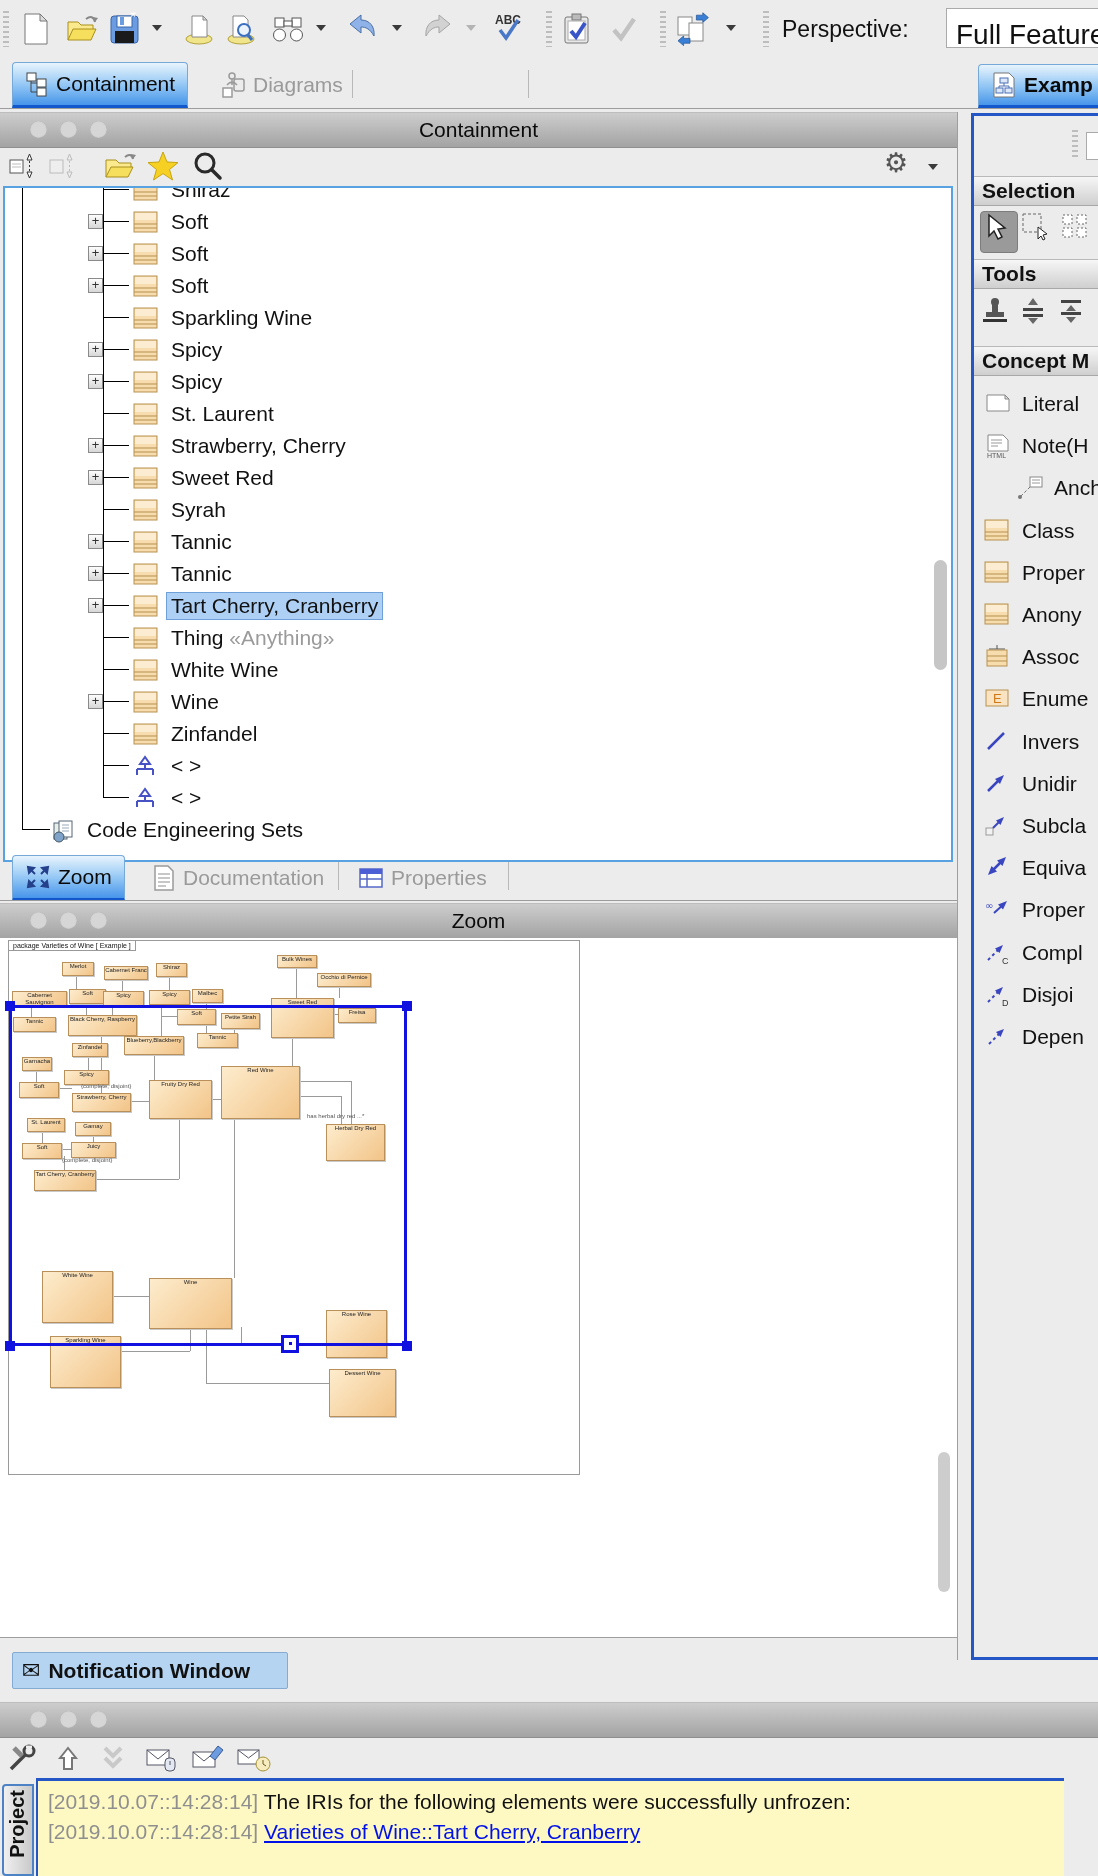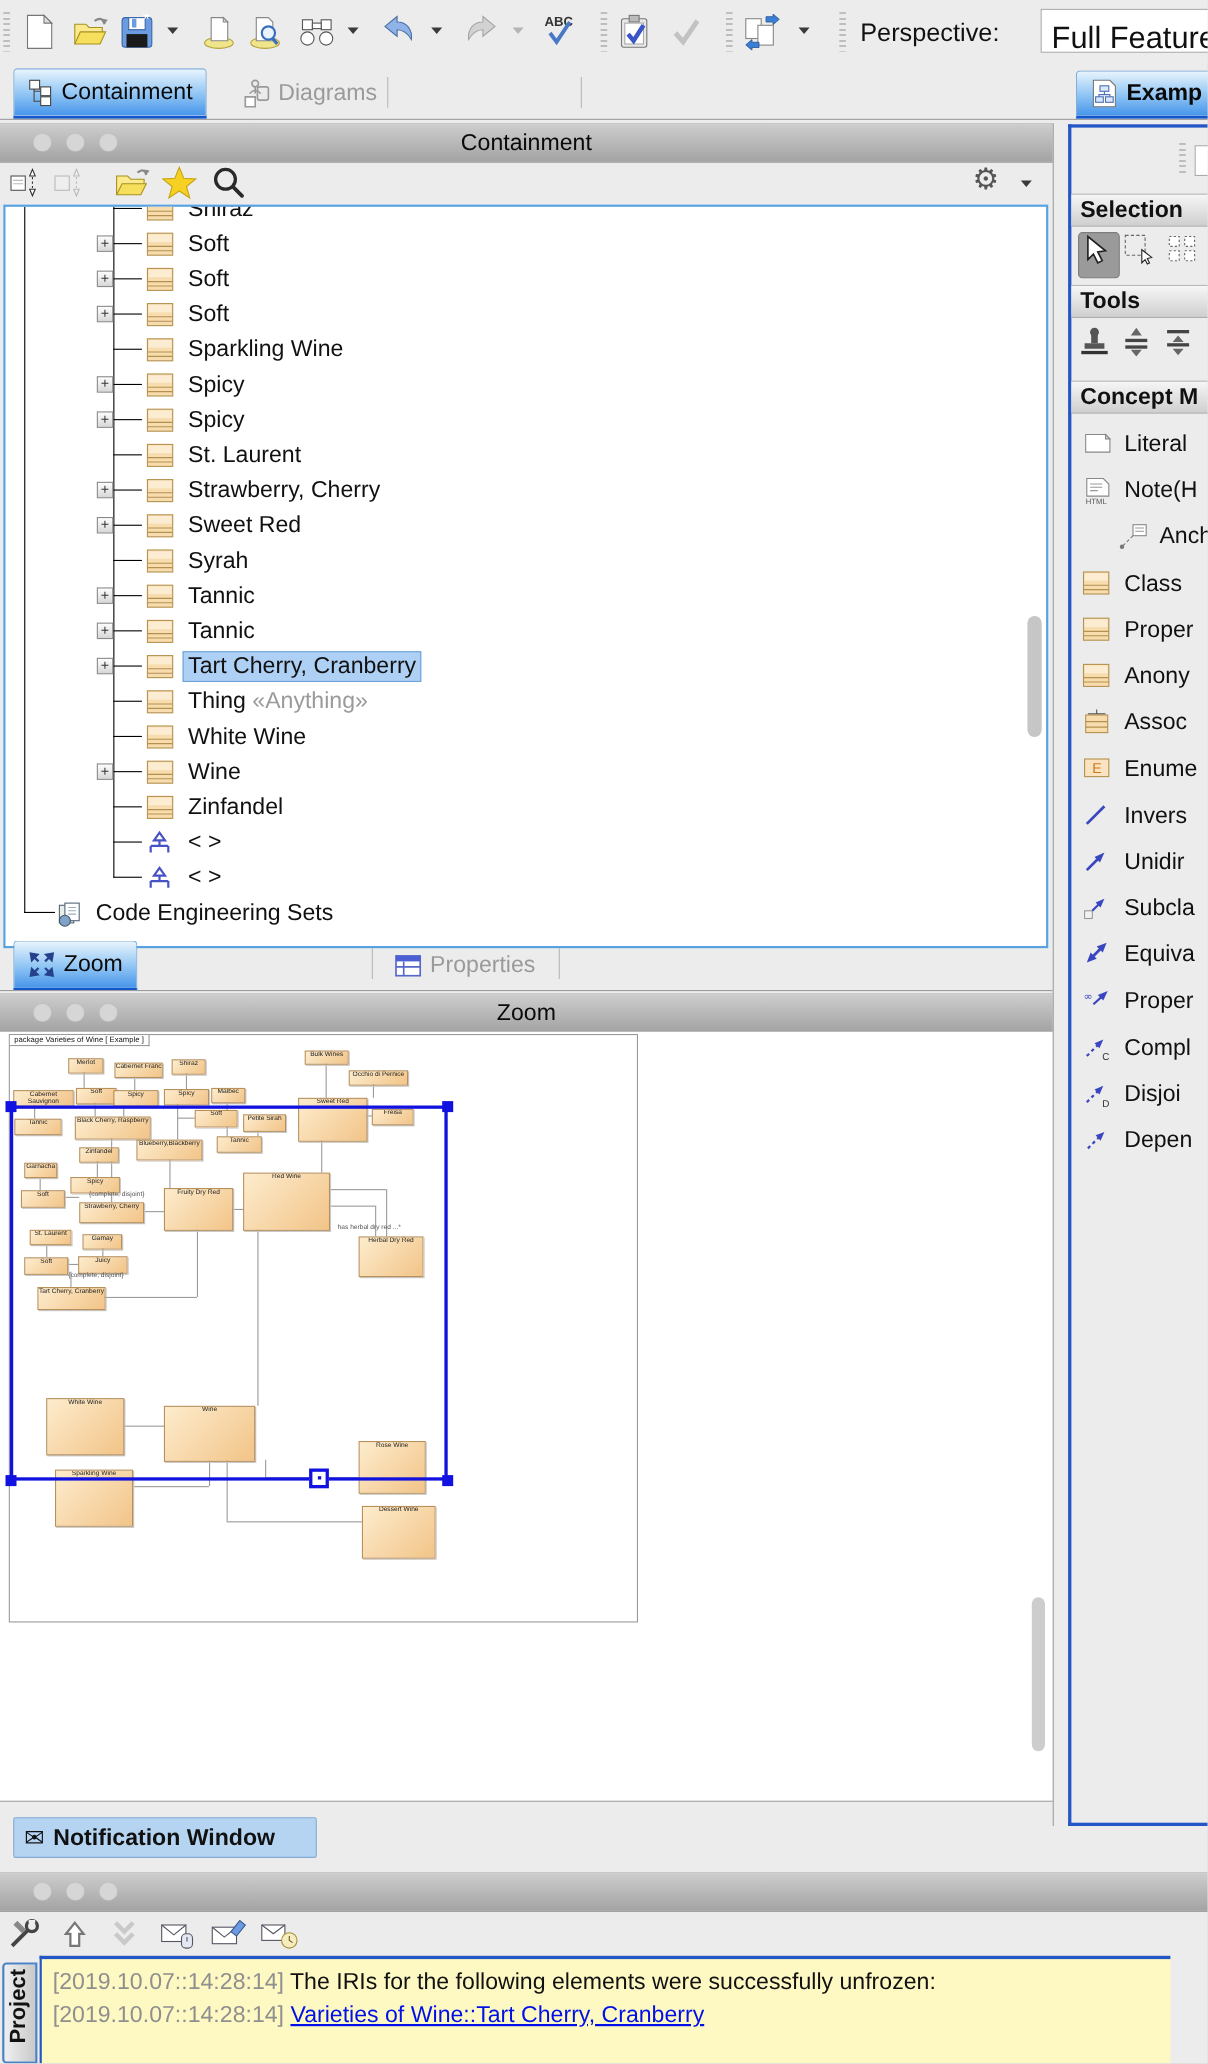--- a/index.html
+++ b/index.html
@@ -523,20 +523,29 @@
   <div class="tab sel" style="left:12px;top:855px;">
     <span class="icn">
         <svg width="26" height="26" viewBox="0 0 26 26">
           <g stroke="#26418c" stroke-width="2" fill="#26418c">
             <path d="M10 10 L4 4 M16 10 L22 4 M10 16 L4 22 M16 16 L22 22" fill="none"></path>
             <path d="M3 3 l6 1 -5 5 z M23 3 l-6 1 5 5 z M3 23 l1 -6 5 5 z M23 23 l-1 -6 -5 5 z"></path>
           </g>
         </svg>
       </span>
     <span>Zoom</span>
+  </div>
+  <div class="tab" style="left:140px;top:855px;">
+    <span class="icn">
+        <svg width="24" height="28" viewBox="0 0 24 28">
+          <path d="M3 2 h13 l5 5 v19 h-18 z" fill="#fff" stroke="#9a9a9a" stroke-width="1.5"></path>
+          <path d="M6 10 h12 M6 14 h12 M6 18 h12 M6 22 h8" stroke="#b5b5b5" stroke-width="1.5"></path>
+        </svg>
+      </span>
+    <span>Documentation</span>
   </div>
   <div class="tabsep" style="left:338px;top:862px;"></div>
   <div class="tab" style="left:346px;top:855px;">
     <span class="icn">
         <svg width="26" height="24" viewBox="0 0 26 24">
           <rect x="2" y="3" width="22" height="18" fill="#fff" stroke="#5568c8" stroke-width="1.5"></rect>
           <rect x="2" y="3" width="22" height="5" fill="#4c5fd4"></rect>
           <path d="M2 13 h22 M9 8 v13" stroke="#5568c8" stroke-width="1.5"></path>
         </svg>
       </span>

